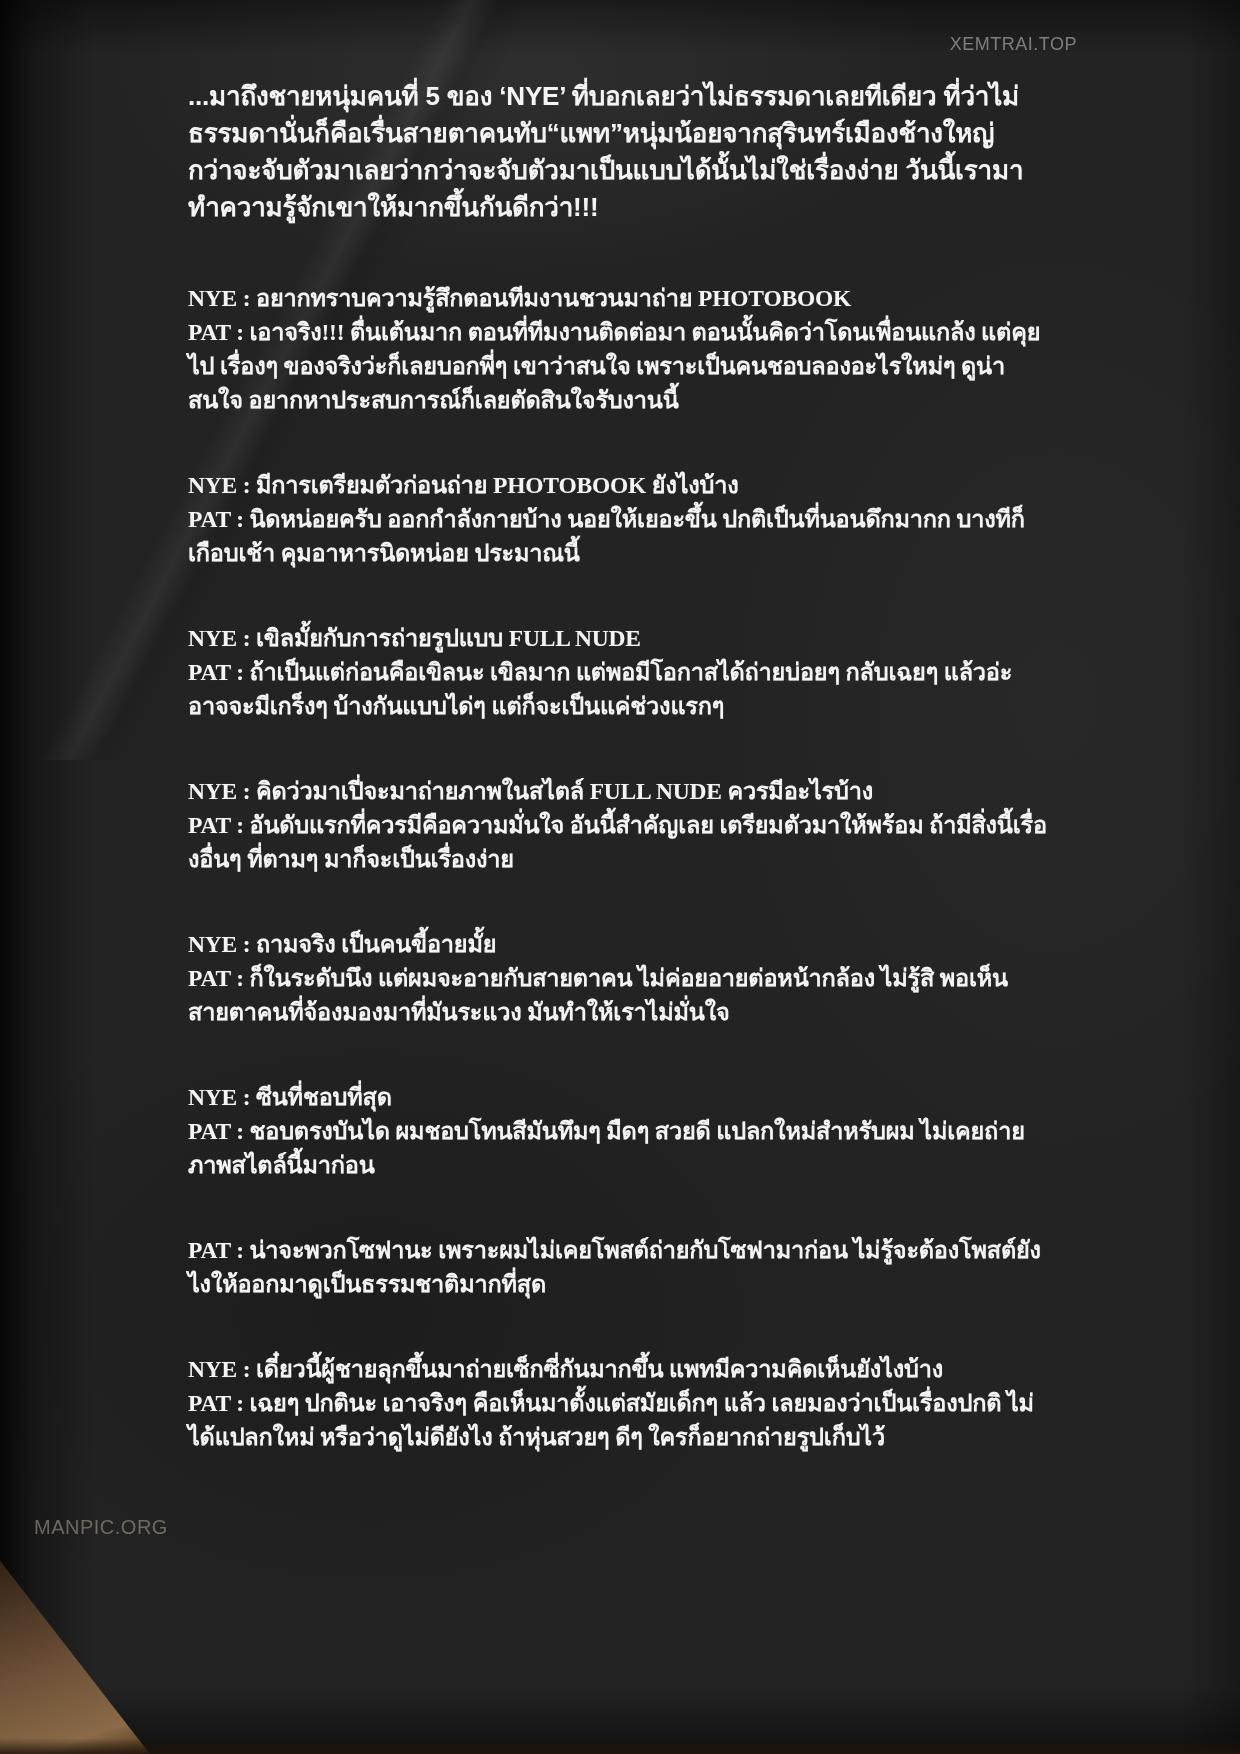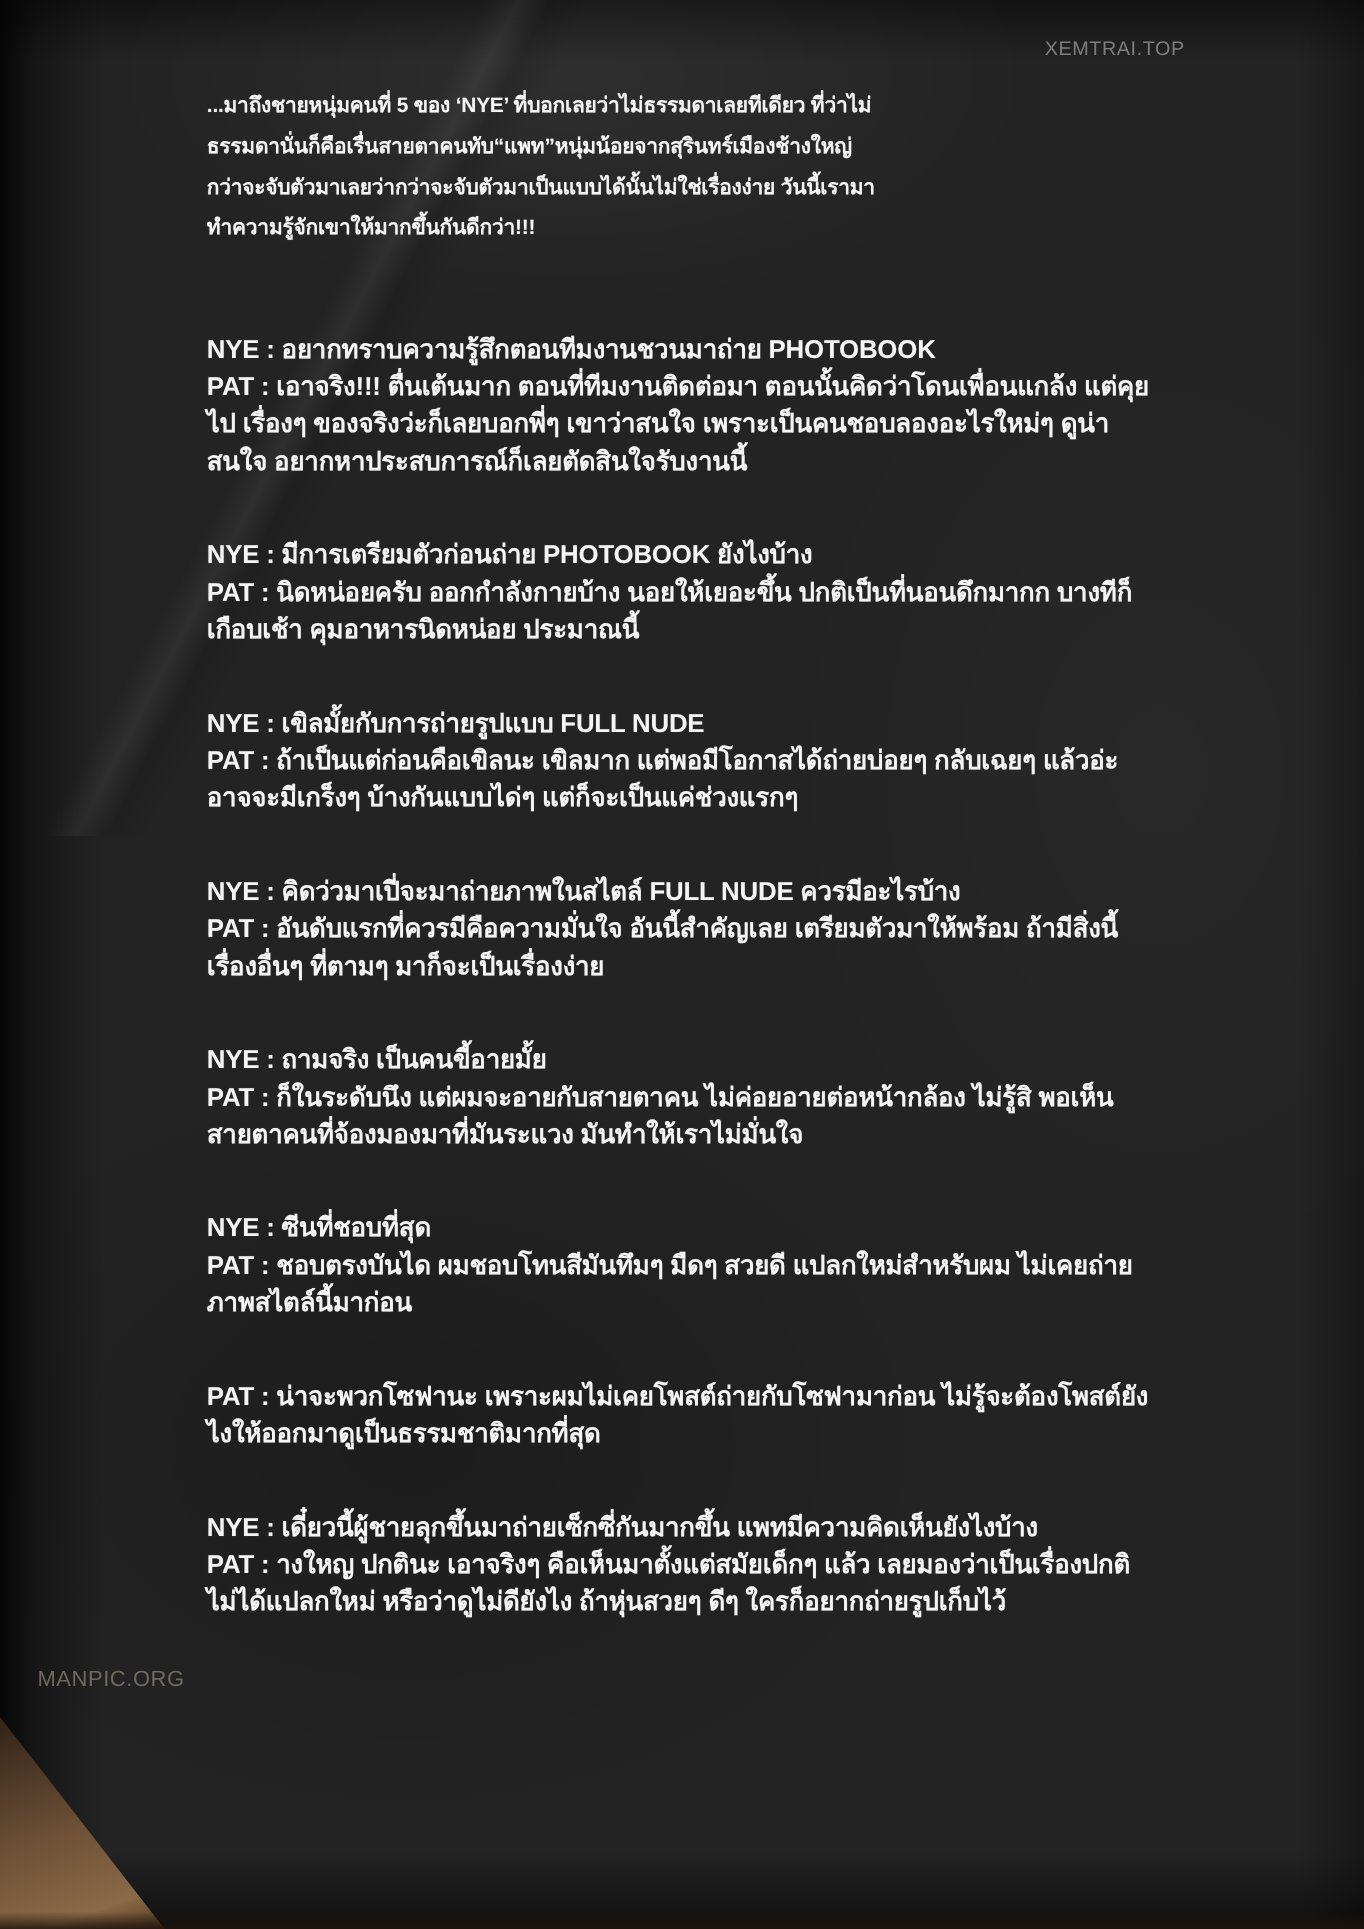--- a/index.html
+++ b/index.html
@@ -53,27 +53,28 @@
   }
   .content {
     position: absolute;
     left: 188px;
     top: 78px;
     width: 862px;
     color: #f4f4f4;
   }
   .intro {
     font-weight: 700;
-    font-size: 19px;
+    font-size: 26px;
     line-height: 37px;
     letter-spacing: -0.2px;
     text-shadow: 0 0 1px rgba(255,255,255,0.25);
   }
   .qa-list {
-    margin-top: 74px;
+    margin-top: 55px;
+    font-family: Liberation Serif, serif;
   }
   .qa-block {
     margin-bottom: 51px;
   }
   .qa-q, .qa-a {
     font-weight: 700;
     font-size: 23.5px;
     line-height: 34px;
     letter-spacing: -0.2px;
     text-shadow: 0 0 1px rgba(255,255,255,0.22);
@@ -138,19 +139,19 @@
       </div>
       <div class="qa-block">
         <div class="qa-q">NYE : ซีนที่ชอบที่สุด</div>
         <div class="qa-a">PAT : ชอบตรงบันได ผมชอบโทนสีมันทึมๆ มืดๆ สวยดี แปลกใหม่สำหรับผม ไม่เคยถ่ายภาพสไตล์นี้มาก่อน</div>
       </div>
       <div class="qa-block">
         <div class="qa-a">PAT : น่าจะพวกโซฟานะ เพราะผมไม่เคยโพสต์ถ่ายกับโซฟามาก่อน ไม่รู้จะต้องโพสต์ยังไงให้ออกมาดูเป็นธรรมชาติมากที่สุด</div>
       </div>
       <div class="qa-block">
         <div class="qa-q">NYE : เดี๋ยวนี้ผู้ชายลุกขึ้นมาถ่ายเซ็กซี่กันมากขึ้น แพทมีความคิดเห็นยังไงบ้าง</div>
-        <div class="qa-a">PAT : างใหญ ปกตินะ เอาจริงๆ คือเห็นมาตั้งแต่สมัยเด็กๆ แล้ว เลยมองว่าเป็นเรื่องปกติ ไม่ได้แปลกใหม่ หรือว่าดูไม่ดียังไง ถ้าหุ่นสวยๆ ดีๆ ใครก็อยากถ่ายรูปเก็บไว้</div>
+        <div class="qa-a">PAT : เฉยๆ ปกตินะ เอาจริงๆ คือเห็นมาตั้งแต่สมัยเด็กๆ แล้ว เลยมองว่าเป็นเรื่องปกติ ไม่ได้แปลกใหม่ หรือว่าดูไม่ดียังไง ถ้าหุ่นสวยๆ ดีๆ ใครก็อยากถ่ายรูปเก็บไว้</div>
       </div>
     </div>
   </div>
 
   <div class="watermark-bottom">MANPIC.ORG</div>
 </div>
 
 </body></html>

